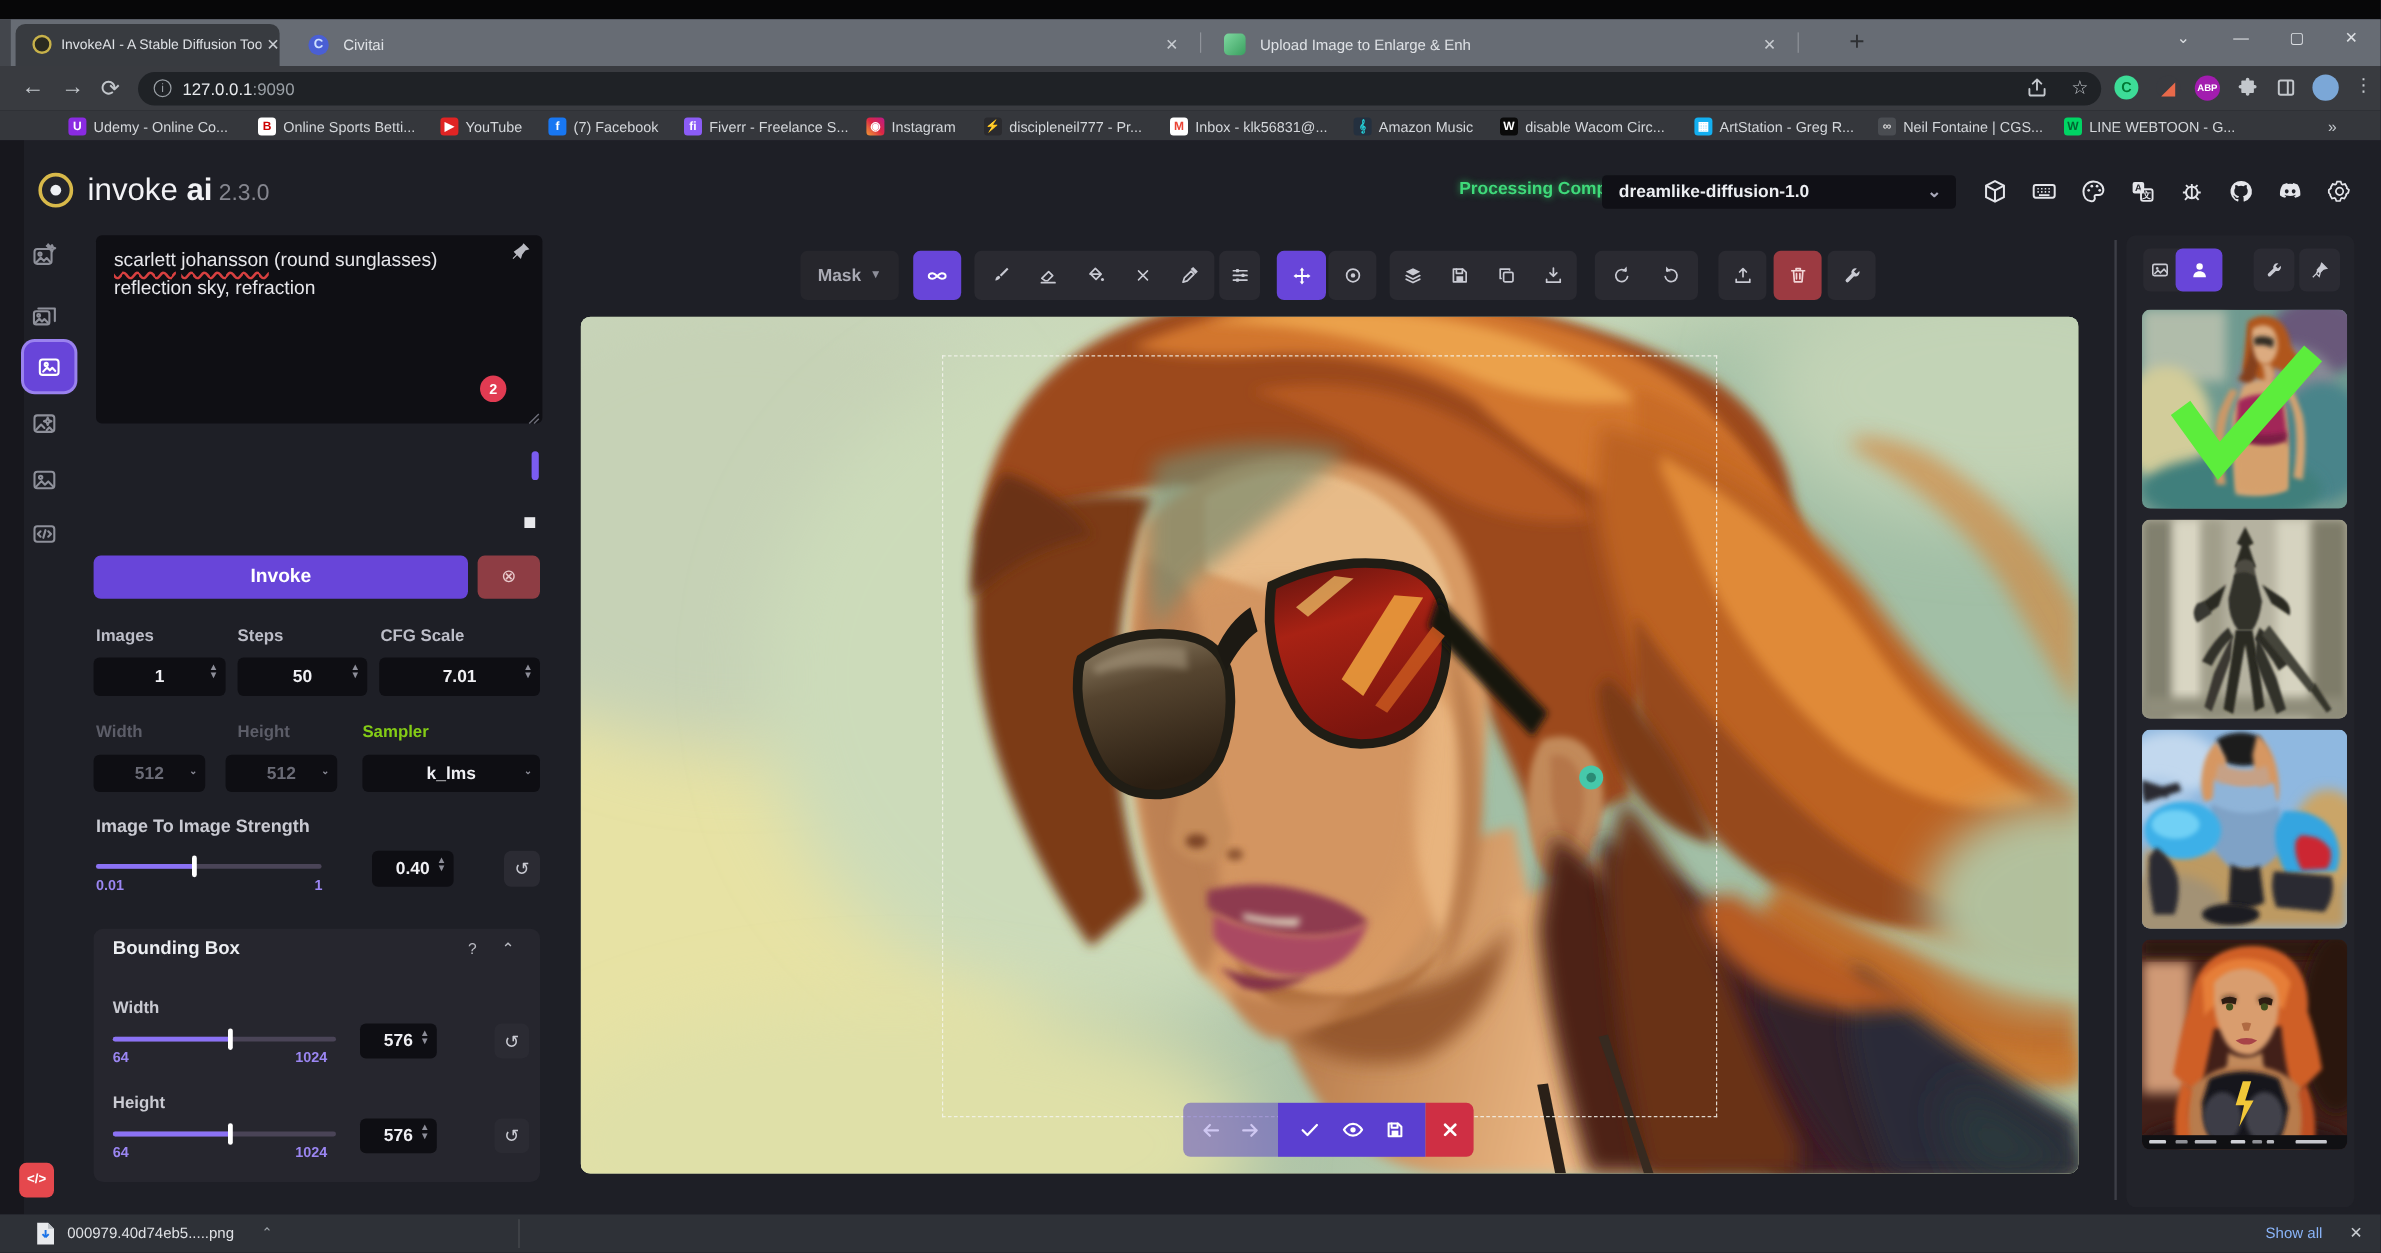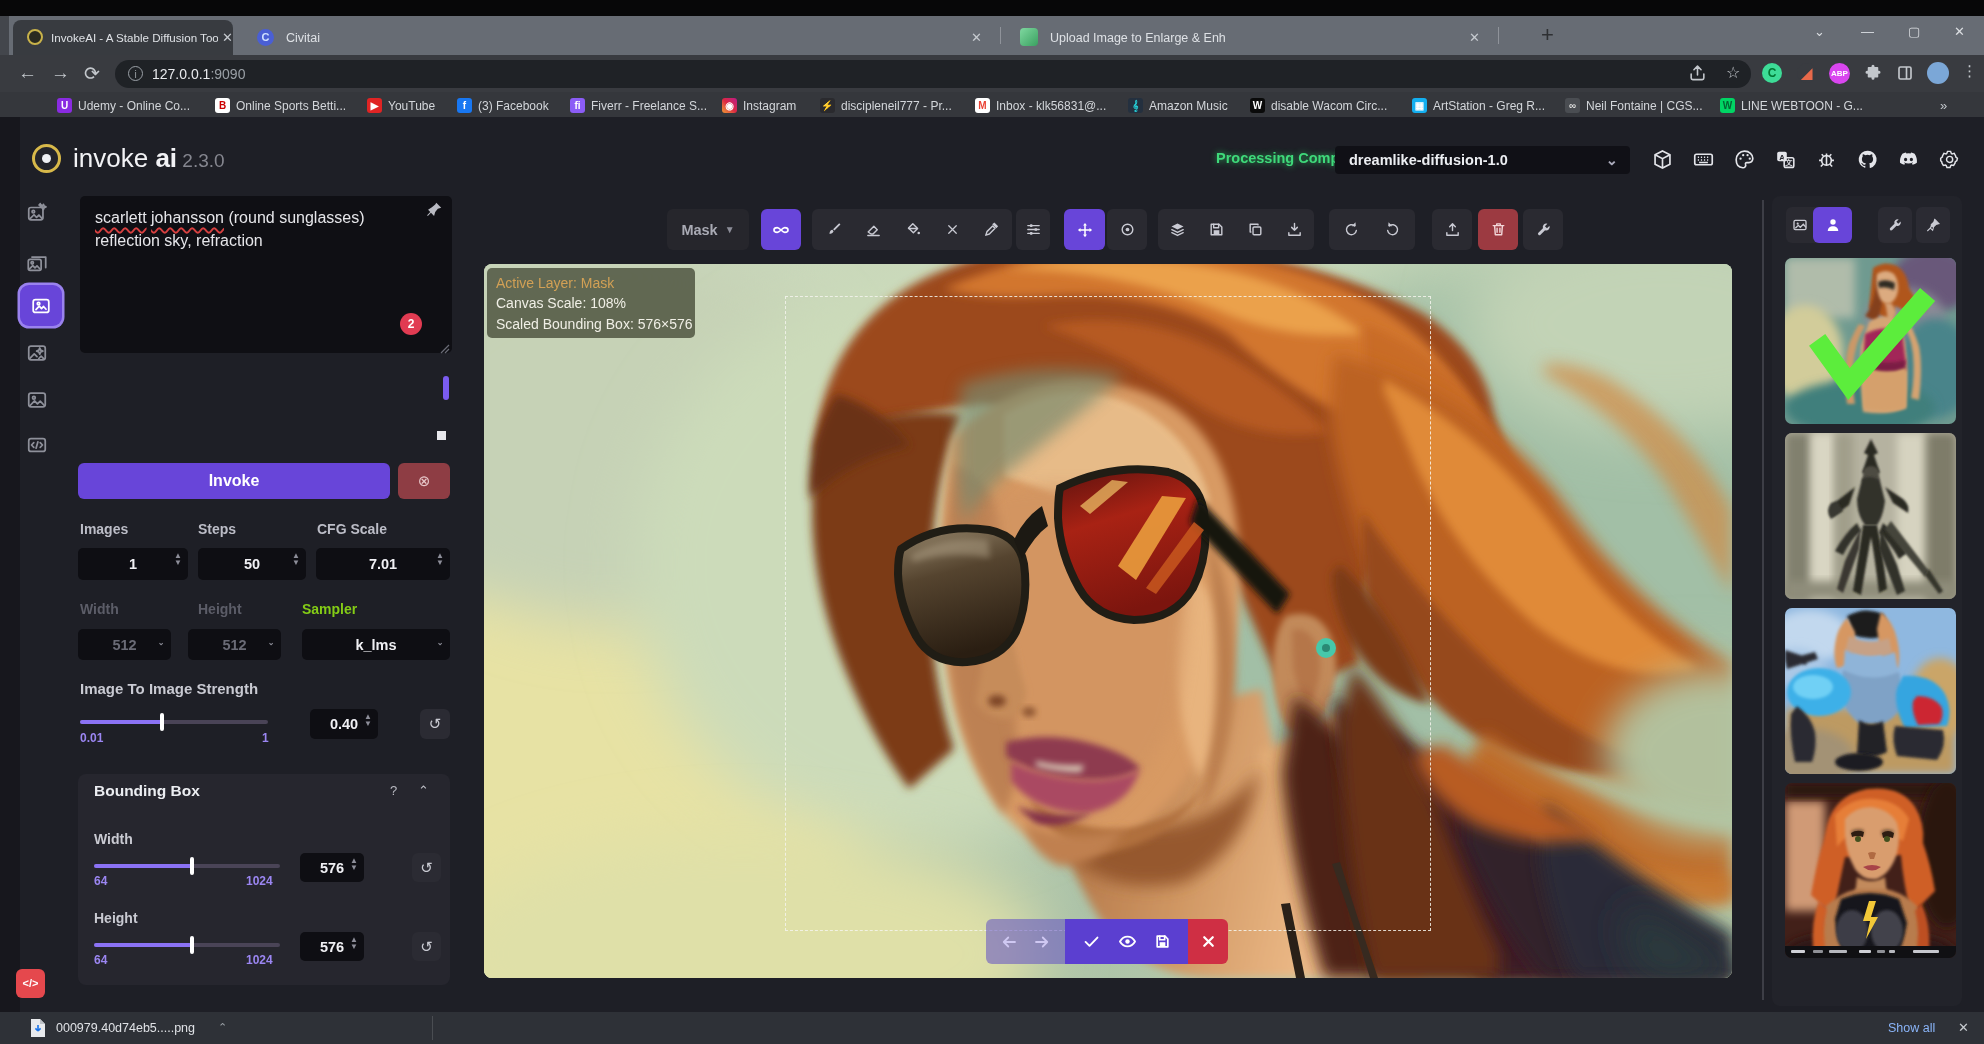--- a/index.html
+++ b/index.html
@@ -77,21 +77,21 @@
   <div class="abs navic" style="left:84px;">⟳</div>
   <div class="abs" id="omni"></div>
   <div class="abs" style="left:128px;top:66px;width:15px;height:15px;border:1.5px solid #9aa0a6;border-radius:50%;color:#9aa0a6;font-size:10px;text-align:center;line-height:15px;">i</div>
   <div class="abs" style="left:152px;top:66px;font-size:14px;color:#e8eaed;">127.0.0.1<span style="color:#9aa0a6;">:9090</span></div>
   <svg class="abs" style="left:1688px;top:63px;" width="19" height="19" viewBox="0 0 24 24" fill="none" stroke="#c3c7cc" stroke-width="2" stroke-linecap="round" stroke-linejoin="round">
       <path d="M4 14v5a2 2 0 0 0 2 2h12a2 2 0 0 0 2-2v-5M12 15V4M12 4L7.5 8.5M12 4l4.5 4.5"></path>
     </svg>
   <div class="abs navic" style="left:1726px;top:63px;font-size:16px;">☆</div>
   <div class="abs" style="left:1762px;top:63px;width:20px;height:20px;border-radius:50%;background:#3ddc97;color:#073;font-weight:bold;font-size:12px;text-align:center;line-height:20px;">C</div>
   <div class="abs" style="left:1797px;top:63px;width:20px;height:20px;border-radius:50%;background:#393b40;color:#e8694a;font-weight:bold;font-size:14px;text-align:center;line-height:20px;">◢</div>
-  <div class="abs" style="left:1829px;top:63px;width:21px;height:21px;border-radius:50%;background:#d946ef;color:#fff;font-weight:bold;font-size:8px;text-align:center;line-height:21px;">ABP</div>
+  <div class="abs" style="left:1829px;top:63px;width:21px;height:21px;border-radius:50%;background:#a21caf;color:#fff;font-weight:bold;font-size:8px;text-align:center;line-height:21px;">ABP</div>
   <svg class="abs" style="left:1864px;top:64px;" width="18" height="18" viewBox="0 0 24 24" fill="#c3c7cc">
       <path d="M10 3a2 2 0 0 1 4 0v1h4a1 1 0 0 1 1 1v4h1a2 2 0 0 1 0 4h-1v4a1 1 0 0 1-1 1h-4v1a2 2 0 0 1-4 0v-1H6a1 1 0 0 1-1-1v-4H4a2 2 0 0 1 0-4h1V5a1 1 0 0 1 1-1h4z"></path>
     </svg>
   <svg class="abs" style="left:1896px;top:64px;" width="18" height="18" viewBox="0 0 24 24" fill="none" stroke="#c3c7cc" stroke-width="2.2">
       <rect x="4" y="4" width="16" height="16" rx="2"></rect>
       <path d="M14 4v16"></path>
     </svg>
   <div class="abs" style="left:1927px;top:62px;width:22px;height:22px;border-radius:50%;background:#7ba7d7;"></div>
   <div class="abs navic" style="left:1962px;top:62px;font-size:15px;">⋮</div>
 
@@ -105,21 +105,21 @@
       <div class="bm" style="left:215px;">
         <span class="fav" style="background:#fff;color:#c00;font-size:10px;font-weight:bold;text-align:center;line-height:15px;">B</span>
         <span>Online Sports Betti...</span>
       </div>
       <div class="bm" style="left:367px;">
         <span class="fav" style="background:#e02424;color:#fff;font-size:10px;font-weight:bold;text-align:center;line-height:15px;">▶</span>
         <span>YouTube</span>
       </div>
       <div class="bm" style="left:457px;">
         <span class="fav" style="background:#1877f2;color:#fff;font-size:10px;font-weight:bold;text-align:center;line-height:15px;">f</span>
-        <span>(3) Facebook</span>
+        <span>(7) Facebook</span>
       </div>
       <div class="bm" style="left:570px;">
         <span class="fav" style="background:#8b5cf6;color:#fff;font-size:10px;font-weight:bold;text-align:center;line-height:15px;">fi</span>
         <span>Fiverr - Freelance S...</span>
       </div>
       <div class="bm" style="left:722px;">
         <span class="fav" style="background:linear-gradient(45deg,#f09433,#e6683c,#dc2743,#cc2366,#bc1888);color:#fff;font-size:10px;font-weight:bold;text-align:center;line-height:15px;">◉</span>
         <span>Instagram</span>
       </div>
       <div class="bm" style="left:820px;">
@@ -410,25 +410,20 @@
     <path d="M856 300 Q916 360 945 440 Q898 430 868 380 Q848 340 848 310 Z" fill="#7c3a16" filter="url(#b5)"></path>
     <path d="M960 480 Q1040 540 1120 570 Q1060 590 990 560 Q940 530 930 490 Z" fill="#b85c24" filter="url(#b8)"></path>
 
     <path d="M797 640 L812 714 L821 714 L806 639 Z" fill="#2a2018"></path>
     <path d="M848 600 Q868 655 886 714 L894 714 Q872 650 856 598 Z" fill="#372a20"></path>
   </svg>
   </div>
 
   <div class="abs" style="left:785px;top:296px;width:646px;height:635px;border:1px dashed rgba(245,245,238,0.85);"></div>
 
-  <div class="abs" style="left:487px;top:268px;width:208px;height:70px;background:rgba(88,94,74,0.92);border-radius:5px;padding:5px 9px;font-size:14px;line-height:1.45;white-space:nowrap;">
-    <div style="color:#d2a055;">Active Layer: Mask</div>
-    <div style="color:#f0efe6;">Canvas Scale: 108%</div>
-    <div style="color:#f0efe6;">Scaled Bounding Box: 576×576</div>
-  </div>
 
   <div class="abs cbtn" style="left:667px;top:209px;width:82px;background:#26262c;color:#a9aab4;font-weight:bold;font-size:14.5px;gap:7px;">Mask <span style="font-size:10px;color:#8d8e99;">▼</span></div>
   <div class="abs cbtn purple" style="left:761px;top:209px;width:40px;">
       <svg width="20" height="20" viewBox="0 0 24 24" fill="none" stroke="#c9cad3" stroke-width="2" stroke-linecap="round" stroke-linejoin="round">
         <path d="M7.5 9.2c-2.2 0-3.9 1.2-3.9 2.8s1.7 2.8 3.9 2.8c3.1 0 5.9-5.6 9-5.6 2.2 0 3.9 1.2 3.9 2.8s-1.7 2.8-3.9 2.8c-3.1 0-5.9-5.6-9-5.6z" stroke="#ffffff"></path>
       </svg>
     </div>
   <div class="abs cbtn" style="left:812px;top:209px;width:200px;gap:23px;">
       <svg width="17" height="17" viewBox="0 0 24 24" fill="none" stroke="#c9cad3" stroke-width="2" stroke-linecap="round" stroke-linejoin="round">
         <path d="M20 3l-8.5 8.5 1.8 1.8L21.8 4.8z" fill="#c9cad3" stroke="none"></path>

